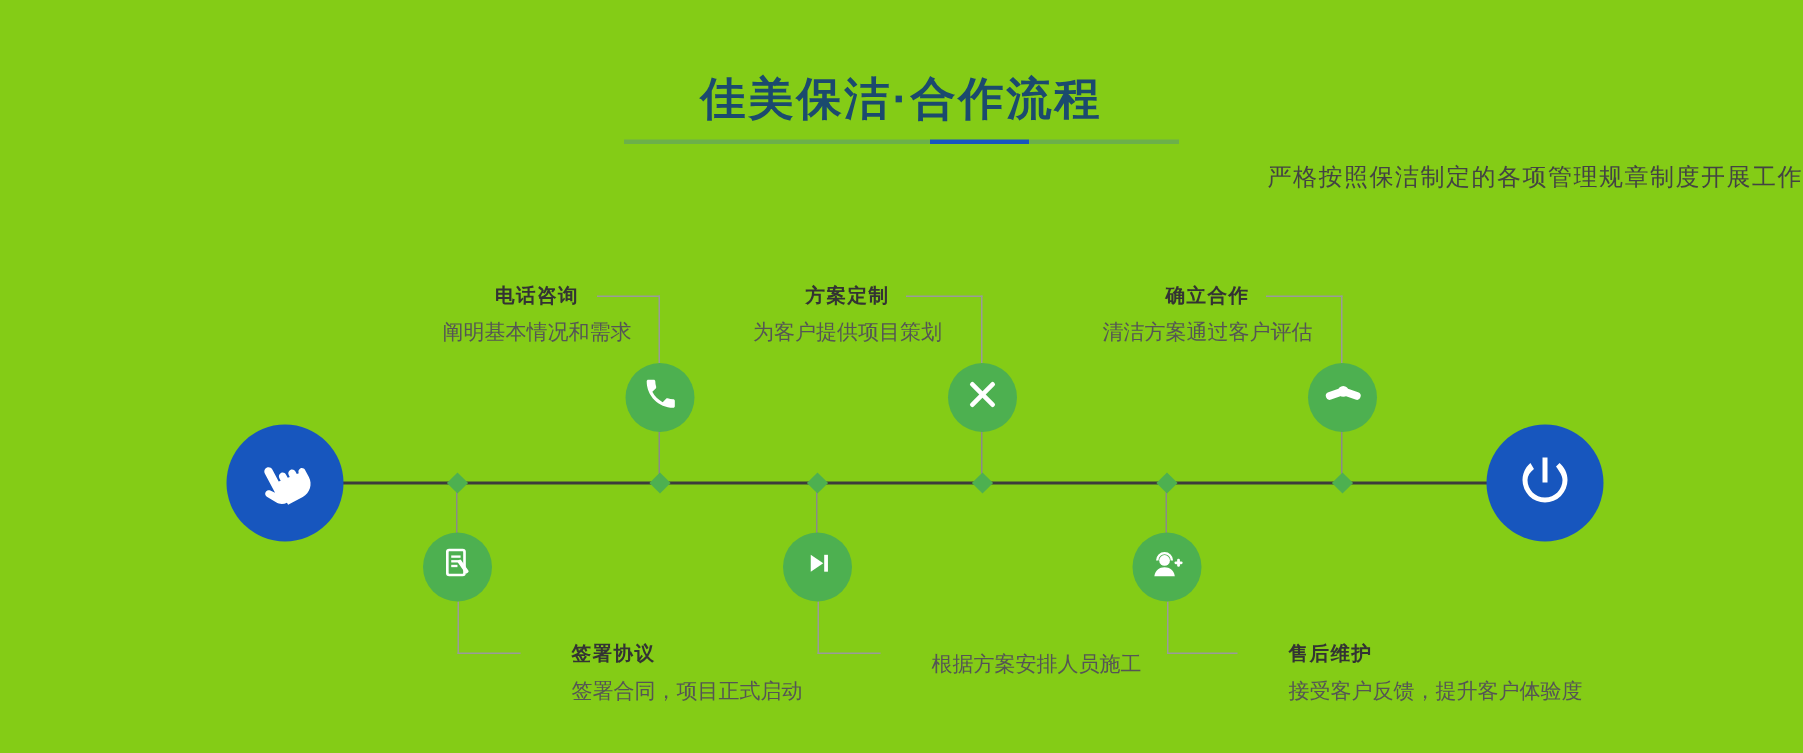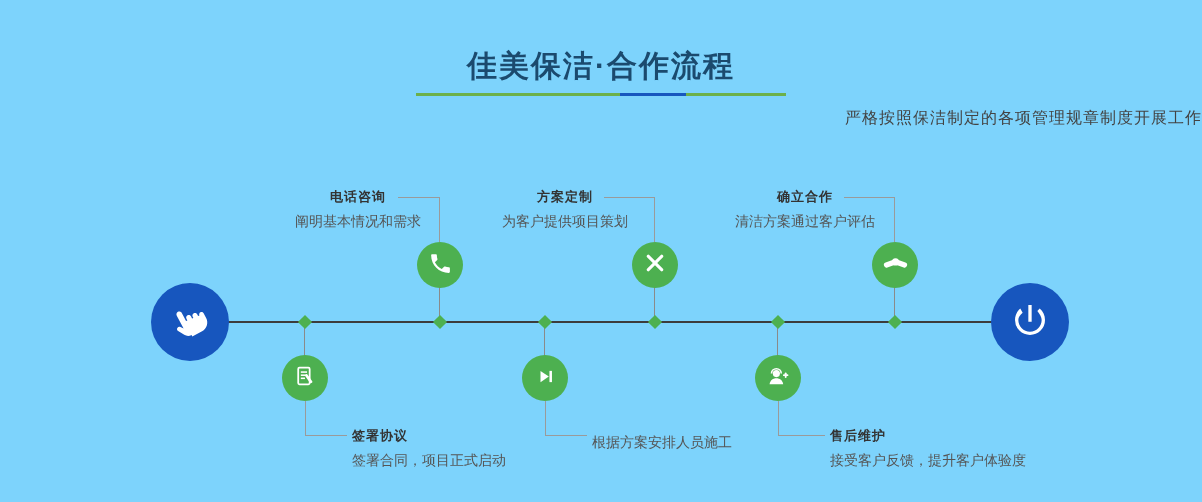--- a/index.html
+++ b/index.html
@@ -2,21 +2,21 @@
 <html><head>
 <meta charset="utf-8">
 <style>
   * { margin: 0; padding: 0; box-sizing: border-box; }
   html, body { background: #f4f4f4; }
   body { font-family: "Liberation Sans", "DejaVu Sans", sans-serif; }
   .canvas {
     position: relative;
     width: 1202px;
     height: 502px;
-    background: #7dd3fc;
+    background: #84cc16;
     overflow: hidden;
     margin: 0 auto;
   }
   
   .title {
     position: absolute;
     top: 46px; left: 0; width: 100%;
     text-align: center;
     font-size: 30px;
     font-weight: bold;
@@ -94,20 +94,21 @@
   .step-group-top {
     position: absolute;
     top: 188px;
     width: 150px;
     text-align: center;
   }
   .step-group-bottom {
     position: absolute;
     top: 427px;
     text-align: left;
+    margin-left: 29px;
   }
   .step-label {
     font-size: 13px;
     font-weight: bold;
     color: #333333;
     letter-spacing: 1px;
   }
   .step-desc {
     margin-top: 7px;
     font-size: 14px;

